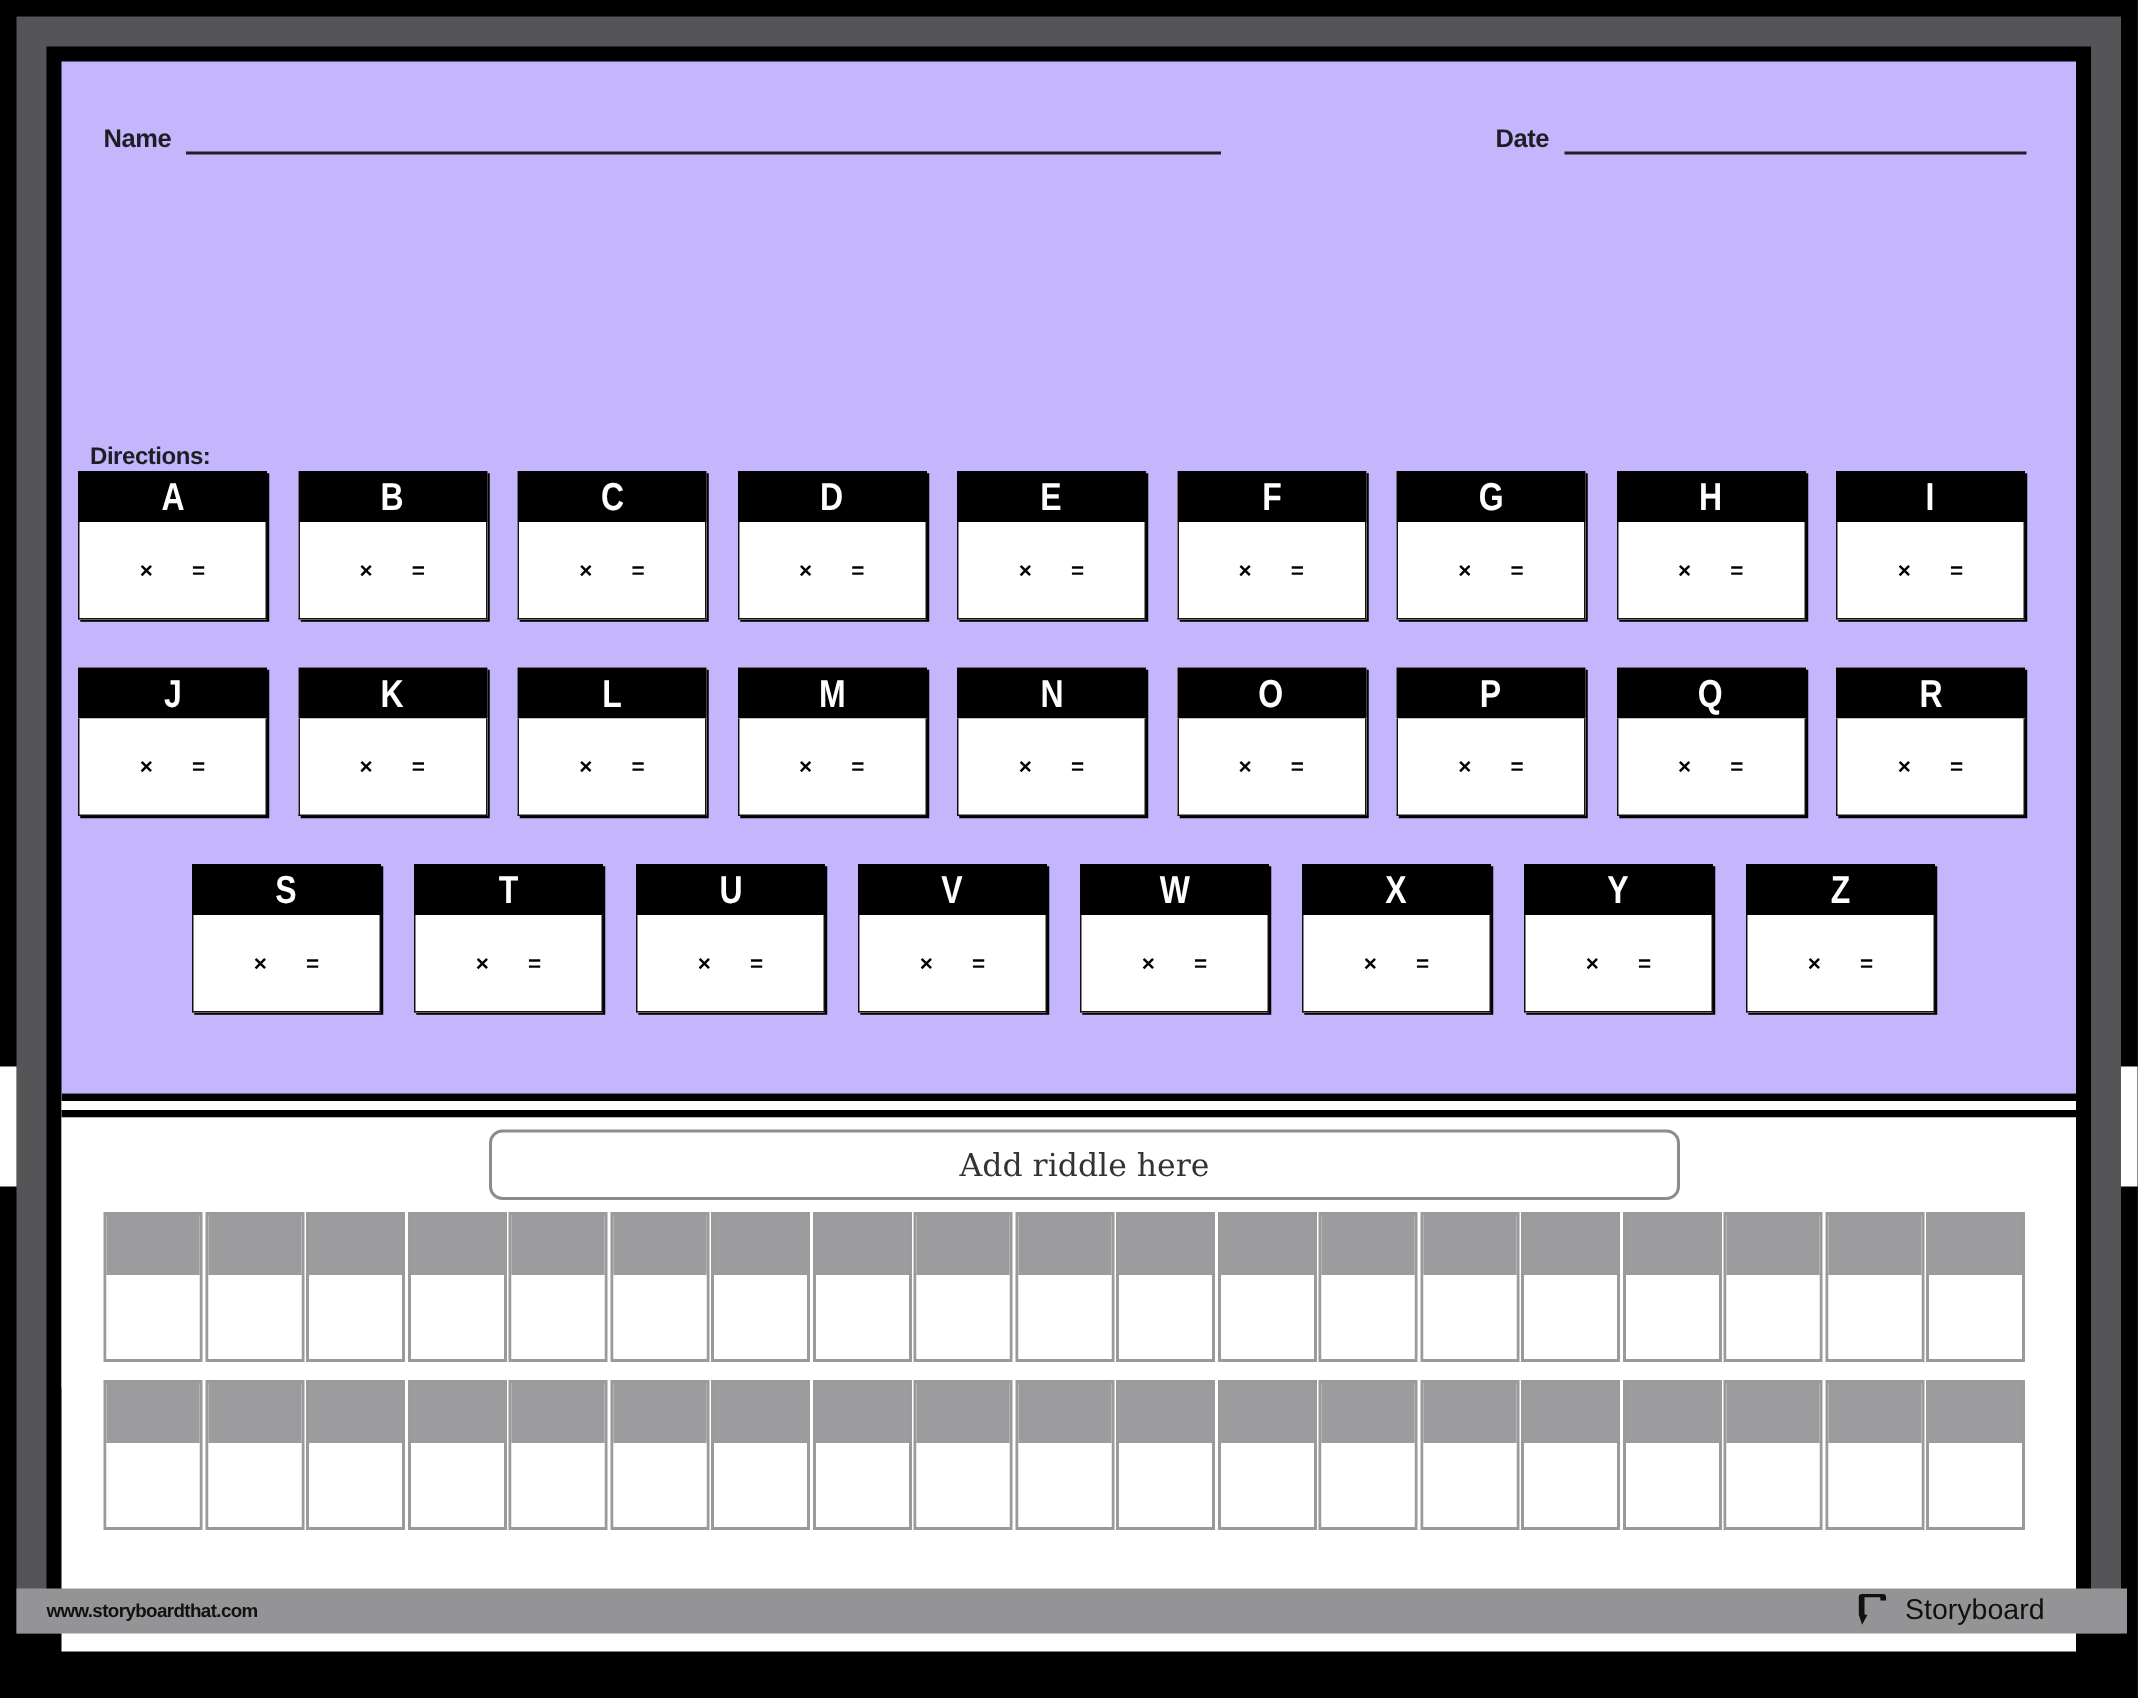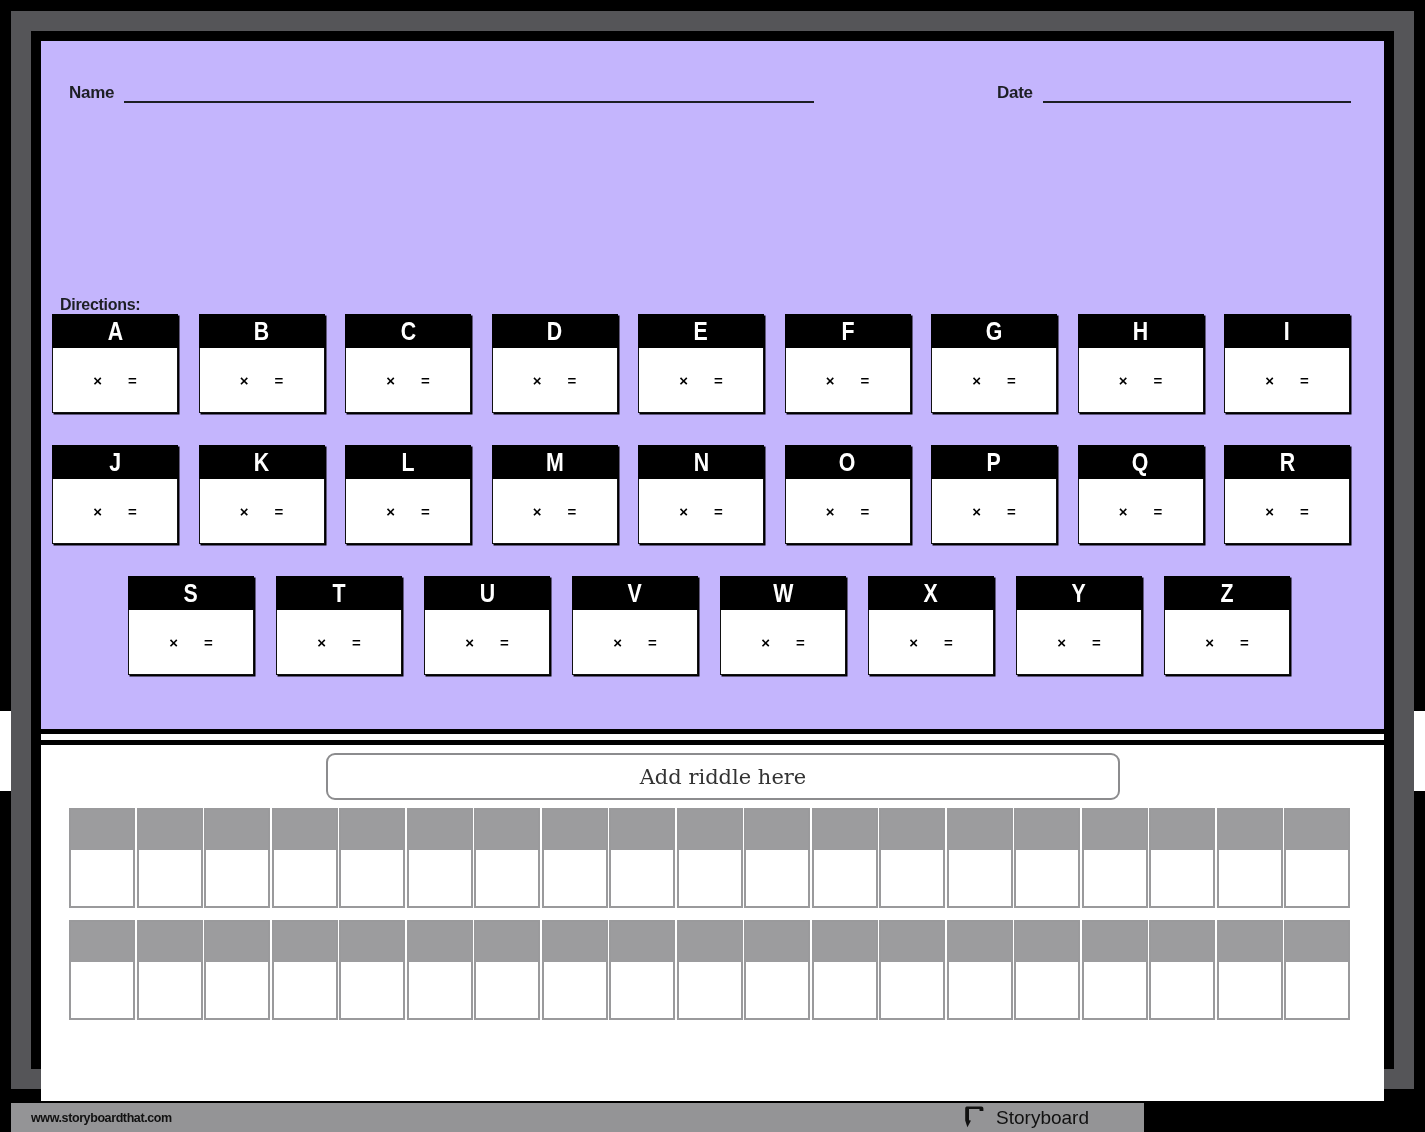--- a/index.html
+++ b/index.html
@@ -252,24 +252,23 @@
   }
   .grid-cell .gc-bottom {
     flex: 1;
     background: #ffffff;
   }
 
   
   .footer {
     position: absolute;
     left: 11px; top: 1059px;
-    width: 1133px;
+    width: 1407px;
     height: 30px;
     background: #949496;
-    margin-top: 44px;
   }
   .footer-url {
     position: absolute;
     left: 20px; top: 8px;
     font-family: "Liberation Sans", sans-serif;
     font-size: 12.5px;
     font-weight: bold;
     letter-spacing: -0.4px;
     color: #111111;
   }

